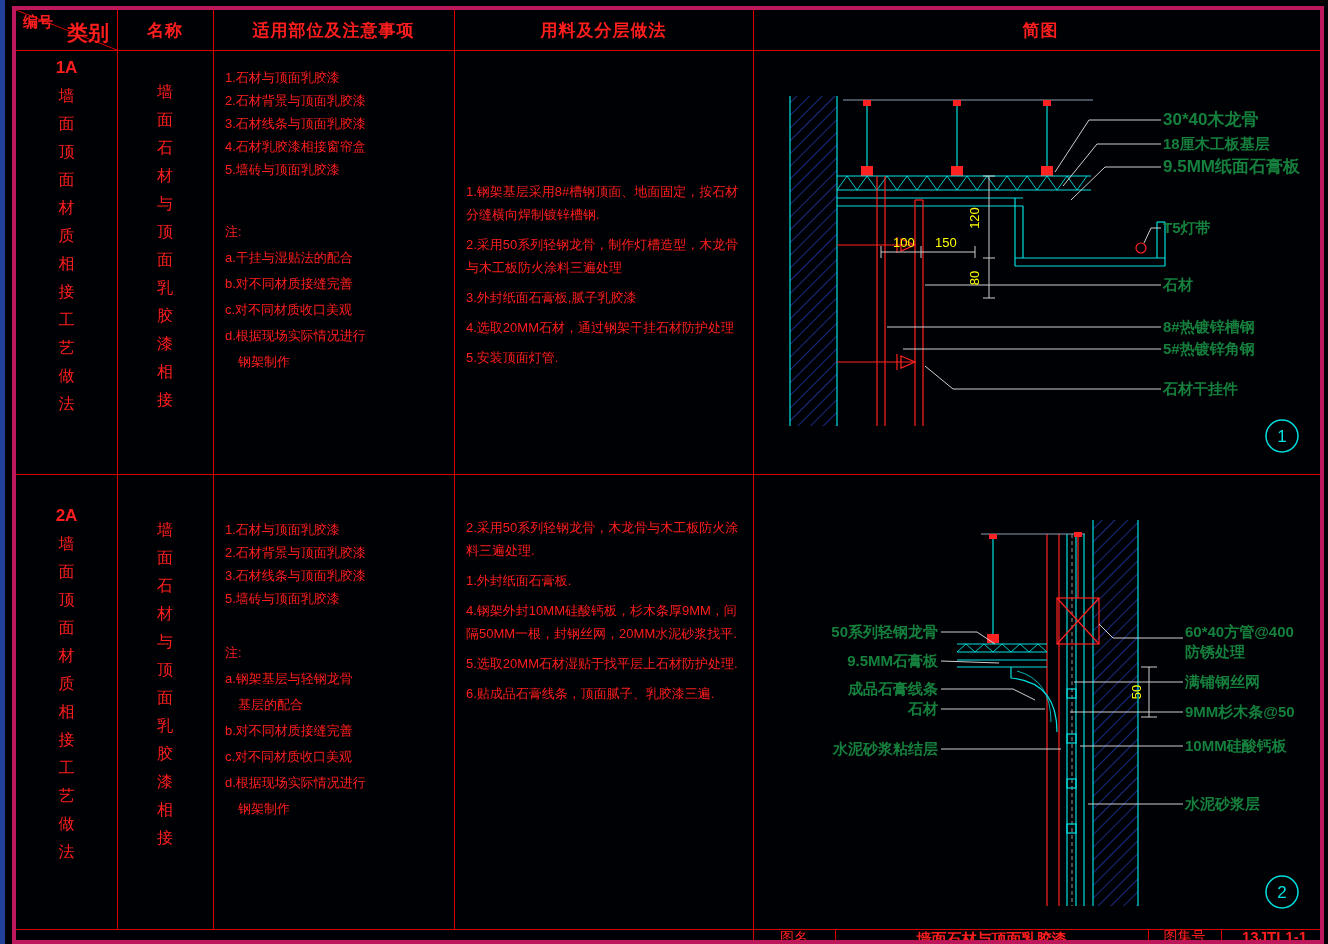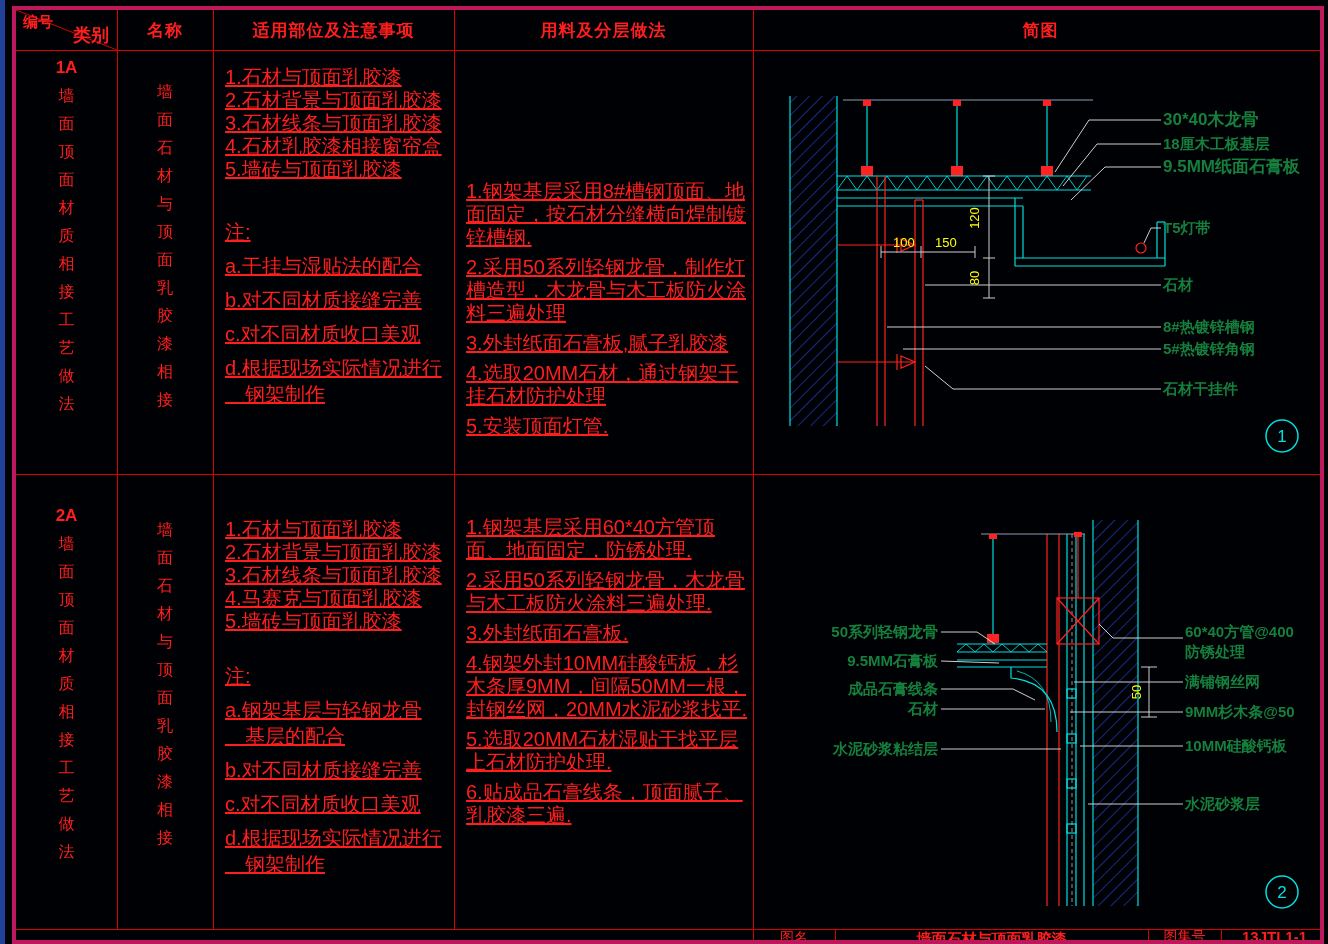--- a/index.html
+++ b/index.html
@@ -10,28 +10,28 @@
   .frame { position:absolute; left:12px; top:6px; width:1312px; height:938px;
            border:4px solid #be185d; overflow:hidden; }
   .vl { position:absolute; width:1px; background:#d80000; }
   .hl { position:absolute; height:1px; background:#d80000; }
   .cell { position:absolute; color:#ff1e1e; }
   .hd { display:flex; align-items:center; justify-content:center;
         font-weight:bold; font-size:17px; letter-spacing:1px; }
   .corner { overflow:hidden; }
   .corner svg { position:absolute; left:0; top:0; }
   .corner .tl { position:absolute; left:7px; top:3px; font-weight:bold; font-size:15px; }
-  .corner .br { position:absolute; right:8px; bottom:3px; font-weight:bold; font-size:18px; }
+  .corner .br { position:absolute; right:8px; bottom:3px; font-weight:bold; font-size:21px; }
   .vcol { text-align:center; font-size:16px; }
   .code { display:block; font-weight:bold; font-size:17px; line-height:28px; }
   .vchars { white-space:pre-line; line-height:28px; }
-  .list { font-size:20px; padding:0 4px 0 12px;text-decoration:underline; }
+  .list { font-size:13px; padding:0 4px 0 12px; }
   .li { white-space:pre-line; line-height:23px; }
   .note-label { line-height:26px; margin-top:38px; }
-  .nli { white-space:pre-line; line-height:26px; margin-top:8px; }
+  .nli { white-space:pre-line; line-height:26px; }
   .mli { white-space:pre-line; line-height:23px; margin-bottom:7px; }
   .diagram { overflow:hidden; }
   .diagram svg { position:absolute; left:0; top:0; }
   .dl { position:absolute; font-weight:bold; font-size:15px; color:#15803d;
         line-height:20px; white-space:pre-line; }
   .dl.big { font-size:17px; }
   .dl.rt { width:200px; text-align:right; }
   svg text.dim { fill:#ffff00; font-size:13px; font-family:"Liberation Sans",sans-serif; }
   svg text.num { fill:#00e0e0; font-size:17px; font-family:"Liberation Sans",sans-serif; }
   .fcell { display:flex; align-items:center; justify-content:center; font-size:14px; }
@@ -241,35 +241,33 @@
 胶
 漆
 相
 接</div>
     </div>
 
     <div class="cell list" style="left:197px;top:464px;width:241px;height:456px;padding-top:44px">
       <div class="li">1.石材与顶面乳胶漆</div>
       <div class="li">2.石材背景与顶面乳胶漆</div>
       <div class="li">3.石材线条与顶面乳胶漆</div>
-      <div class="li">4.马赛克与顶面乳胶漆</div>
       <div class="li">5.墙砖与顶面乳胶漆</div>
       <div class="note-label" style="margin-top:30px">注:</div>
       <div class="nli">a.钢架基层与轻钢龙骨
 　基层的配合</div>
       <div class="nli">b.对不同材质接缝完善</div>
       <div class="nli">c.对不同材质收口美观</div>
       <div class="nli">d.根据现场实际情况进行
 　钢架制作</div>
     </div>
 
     <div class="cell list" style="left:438px;top:464px;width:299px;height:456px;padding-top:42px">
-      <div class="mli">1.钢架基层采用60*40方管顶面、地面固定，防锈处理.</div>
       <div class="mli">2.采用50系列轻钢龙骨，木龙骨与木工板防火涂料三遍处理.</div>
-      <div class="mli">3.外封纸面石膏板.</div>
+      <div class="mli">1.外封纸面石膏板.</div>
       <div class="mli">4.钢架外封10MM硅酸钙板，杉木条厚9MM，间隔50MM一根，封钢丝网，20MM水泥砂浆找平.</div>
       <div class="mli">5.选取20MM石材湿贴于找平层上石材防护处理.</div>
       <div class="mli">6.贴成品石膏线条，顶面腻子、乳胶漆三遍.</div>
     </div>
 
     <div class="cell diagram" style="left:737px;top:464px;width:575px;height:456px">
       <svg width="574" height="456" viewBox="0 0 574 456">
         <defs>
           <pattern id="hb2" width="9" height="9" patternUnits="userSpaceOnUse" patternTransform="rotate(45)">
             <line x1="0" y1="0" x2="0" y2="9" stroke="#2946d8" stroke-width="1.2"></line>

